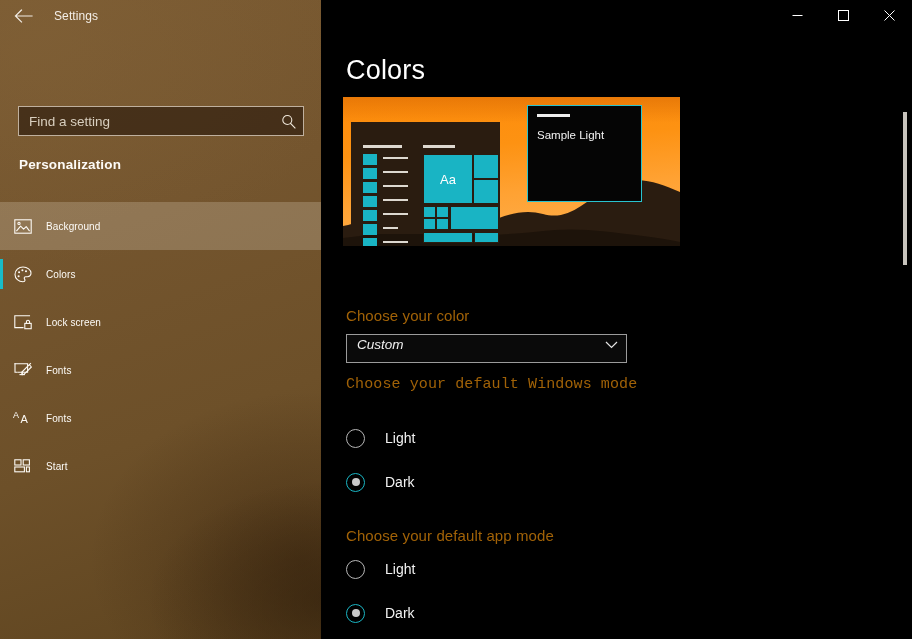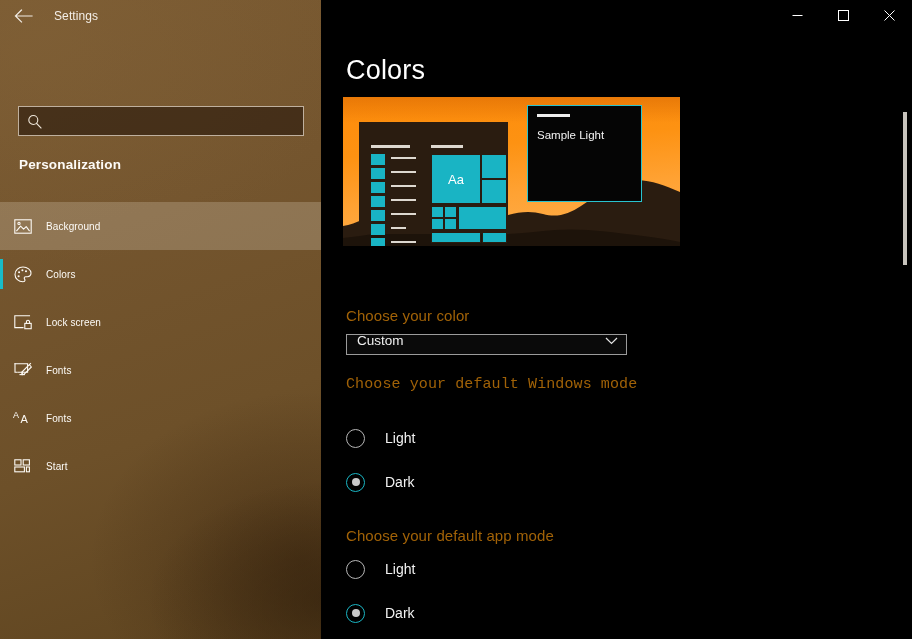--- a/index.html
+++ b/index.html
@@ -120,21 +120,21 @@
     width: 337px; height: 149px;
     overflow: hidden;
     background: linear-gradient(175deg, #ff8c0a 0%, #fd9212 34%, #ffa233 62%, #fdb152 100%);
   }
   .pv-sky-dark {
     position:absolute; left:0; top:0; width:100%; height:26px;
     background: linear-gradient(180deg, rgba(214,104,4,0.55) 0%, rgba(255,140,10,0) 100%);
   }
   .pv-hills { position: absolute; left: 0; bottom: 0; width: 337px; height: 72px; }
   .pv-start {
-    position: absolute; left: 16px; top: 25px;
+    position: absolute; left: 8px; top: 25px;
     width: 149px; height: 112px;
     background: #2a1c10;
   }
   .pv-sbar { position: absolute; left: 12px; top: 32px; width: 14px; }
   .pv-sbar .sq { width: 14px; height: 11px; background: #19b4c4; margin-bottom: 3px; }
   .pv-tline { position: absolute; background: #ddd8d0; }
   .pv-rtiles { position: absolute; left: 72px; top: 32px; width: 76px; }
   .tile { position: absolute; background: #19b4c4; border: 1px solid #2a1c10; }
   .tile-aa {
     display: flex; align-items: center; justify-content: center;
@@ -147,24 +147,25 @@
   }
   .pv-win-bar { position: absolute; left: 9px; top: 8px; width: 33px; height: 3px; background: #eeeeee; }
   .pv-win-txt { position: absolute; left: 9px; top: 23px; font-size: 11.5px; color: #f3f3f3; }
 
   
   .lbl-heading {
     position: absolute; font-size: 15px; color: #a16207; letter-spacing: .1px;
   }
   .combo {
     position: absolute;
-    width: 281px; height: 21px;
+    width: 281px; height: 29px;
     background: #0a0a0a; border: 1px solid #9b9b9b;
     display: flex; align-items: center; justify-content: space-between;
     padding: 0 8px 8px 10px;
+    font-style: italic;
   }
   .combo-val { font-size: 13.5px; color: #f0f0f0; }
   .combo-ch { color: #e4e4e4; display:flex; align-items:center; }
 
   .radio-row { position: absolute; display: flex; align-items: center; height: 24px; }
   .radio {
     width: 19px; height: 19px; border-radius: 50%;
     border: 1.6px solid #b5b5b5; background: transparent;
     display: flex; align-items: center; justify-content: center;
     min-width: 19px;
@@ -196,20 +197,21 @@
       <div class="back-btn">
         <svg width="19" height="14" viewBox="0 0 19 14" fill="none" stroke="currentColor" stroke-width="1.2">
           <path d="M18 7H1.5M1.5 7L7.5 1M1.5 7L7.5 13" stroke-linecap="square"></path>
         </svg>
       </div>
       <div class="win-title">Settings</div>
     </div>
 
 
     <div class="search-wrap">
+      <input class="search-input" type="text" placeholder="Find a setting" style="">
       <div class="search-icn">
         <svg width="15" height="15" viewBox="0 0 15 15" fill="none" stroke="currentColor" stroke-width="1.1">
           <circle cx="6.3" cy="6" r="4.5"></circle>
             <path d="M9.6 9.4L14 14" stroke-linecap="square"></path>
         </svg>
       </div>
     </div>
 
     <div class="section-title">Personalization</div>
 

